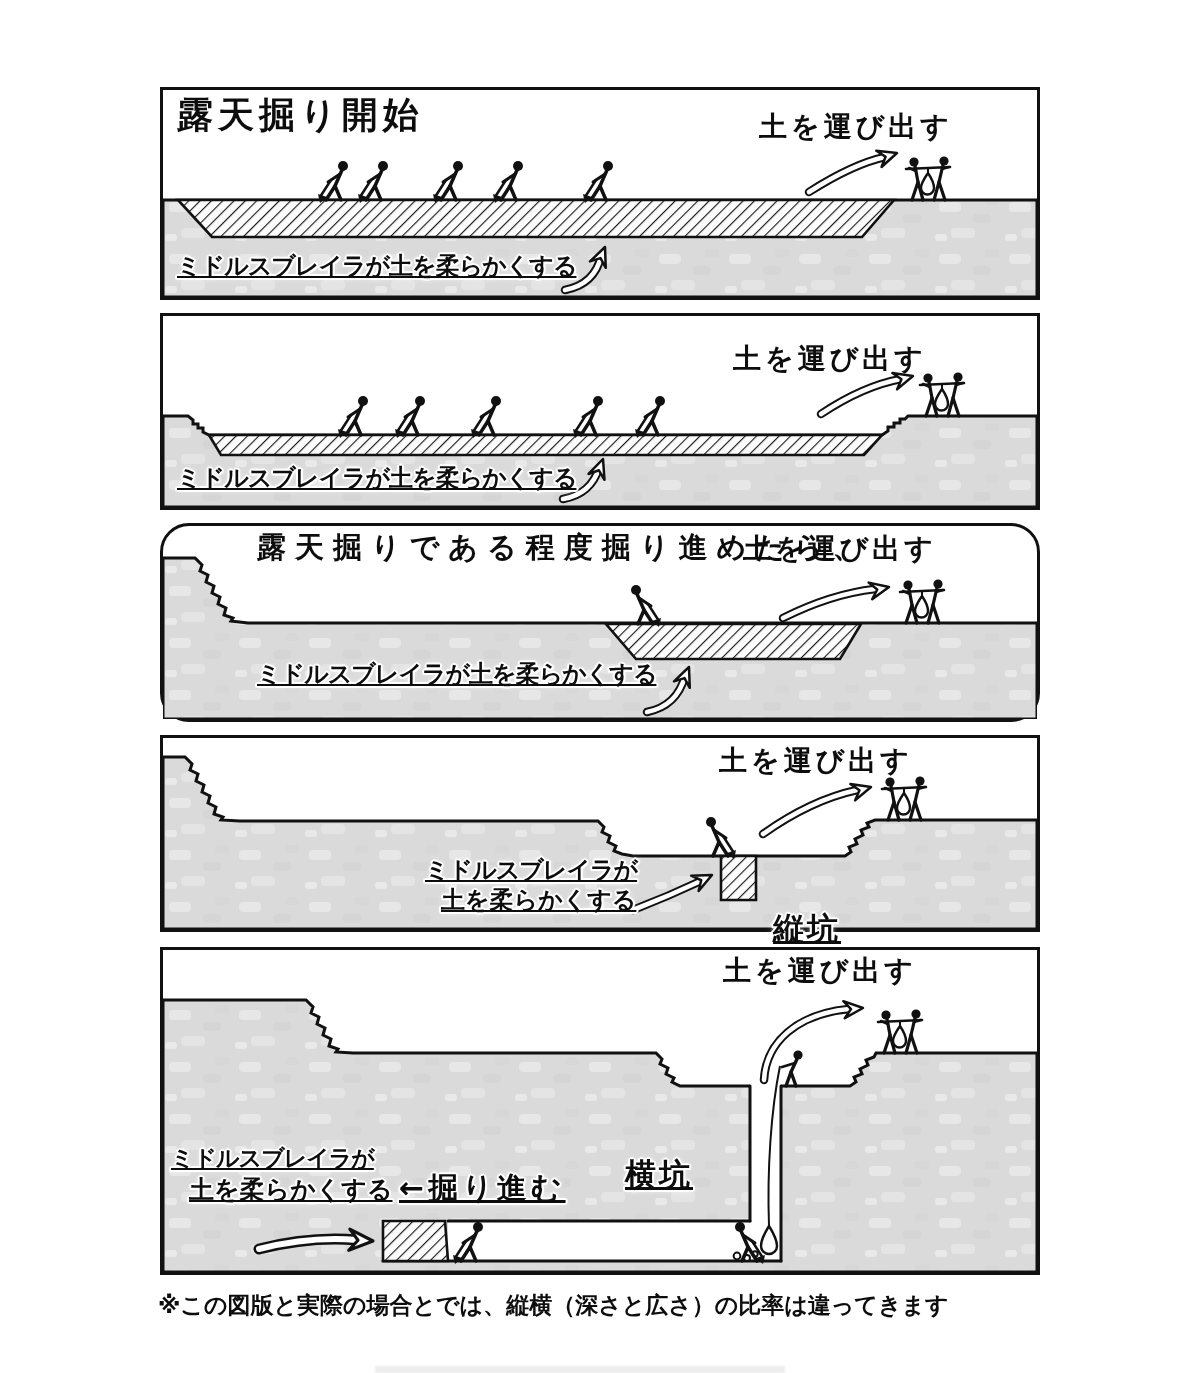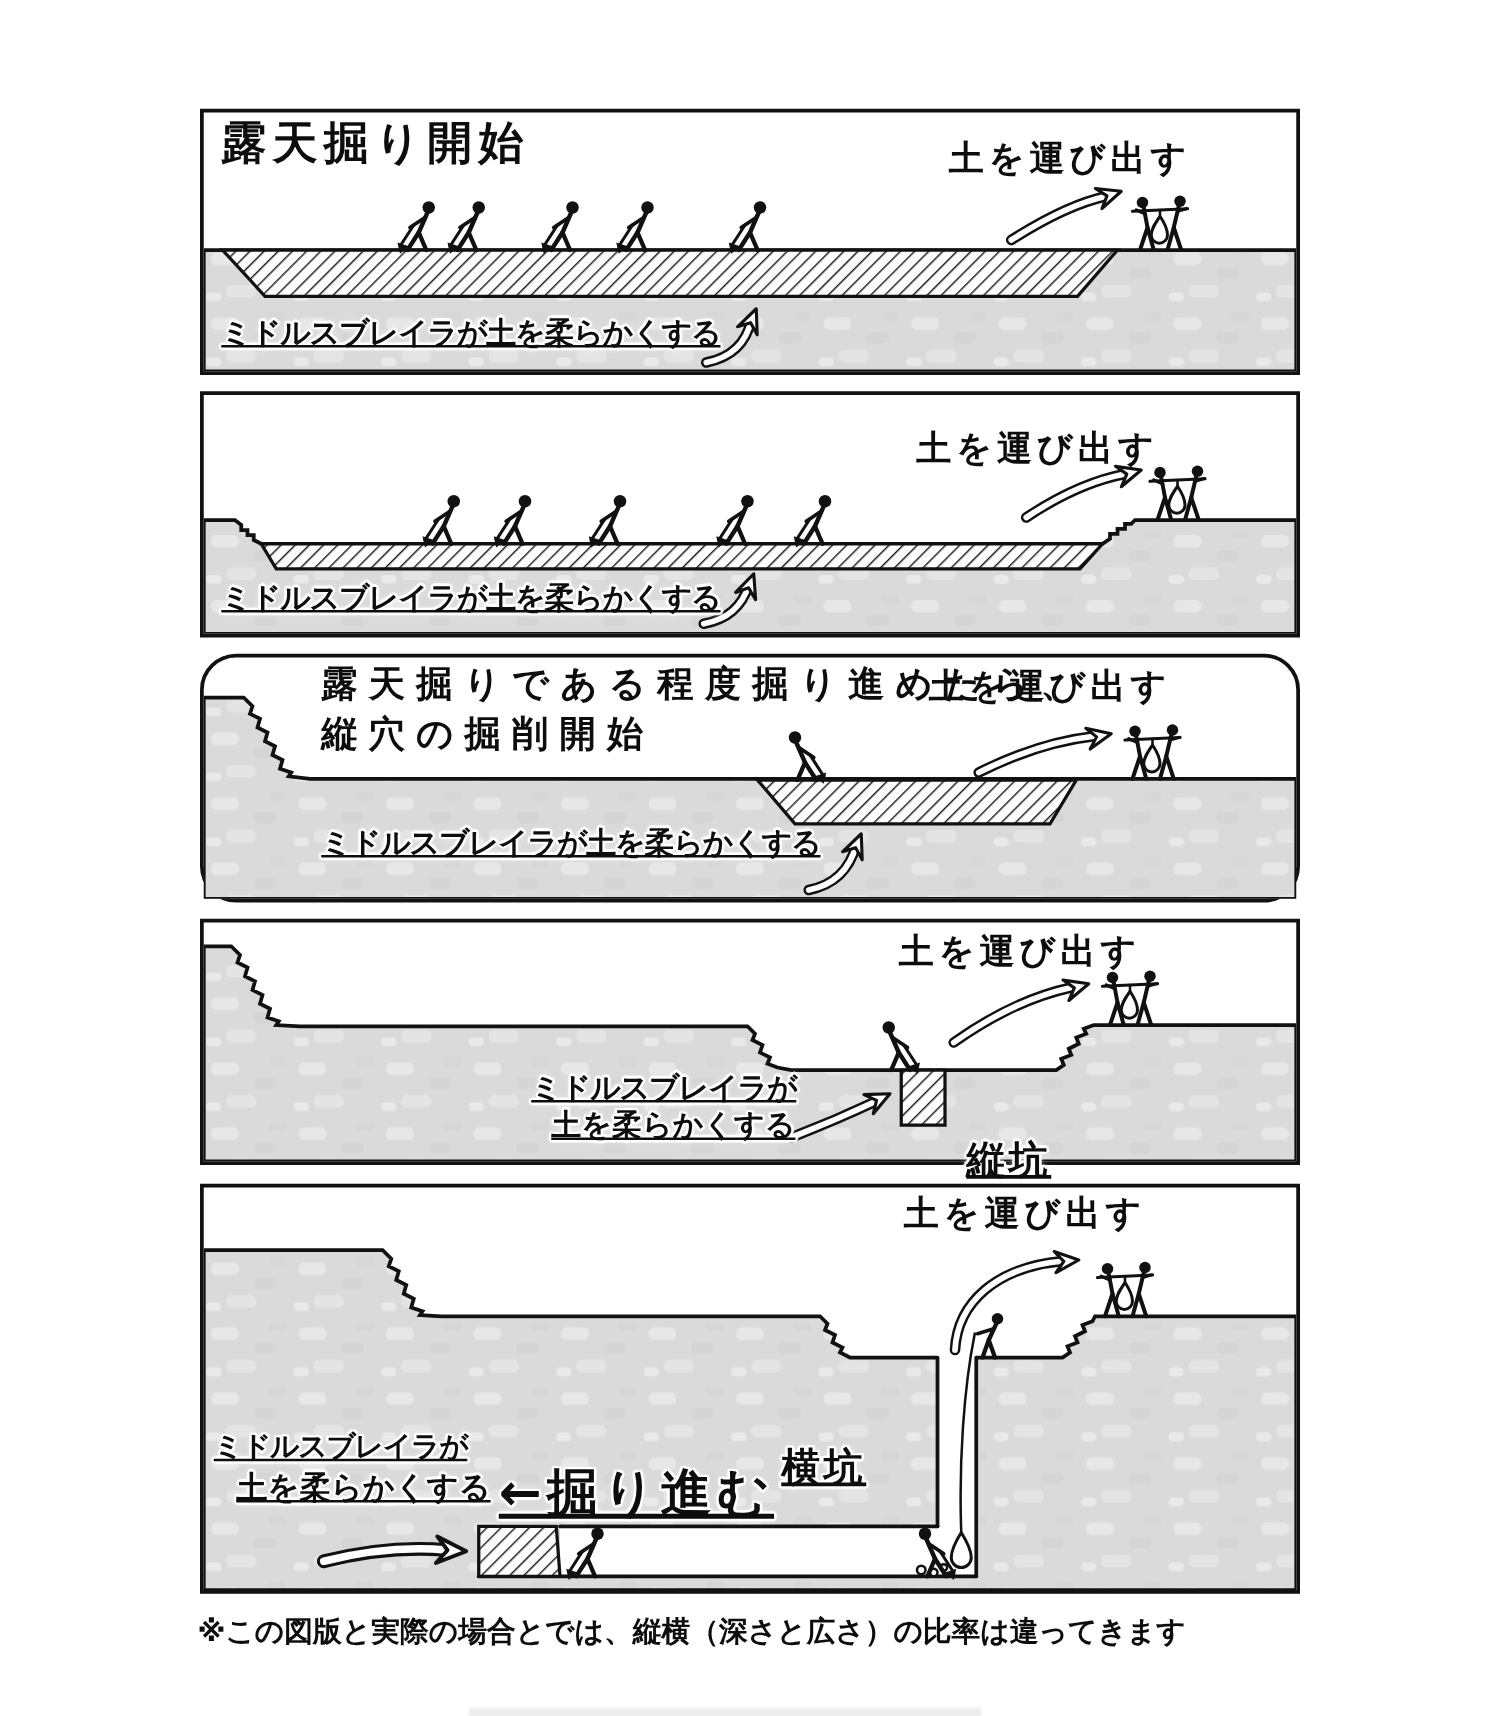--- a/index.html
+++ b/index.html
@@ -136,21 +136,20 @@
         <path class="a-in" d="M620,92 Q668,68 712,63"></path>
         <use href="#ahead" transform="translate(726,61) rotate(-12)"></use>
       </g>
       <g class="arrow">
         <path class="a-out" d="M484,186 Q514,180 522,150"></path>
         <path class="a-in" d="M484,186 Q514,180 522,150"></path>
         <use href="#ahead" transform="translate(526,141) rotate(-68)"></use>
       </g>
     </svg>
     <div class="lbl" style="left:94px;top:6px;font-size:29px;letter-spacing:9px;">露天掘りである程度掘り進めたら、</div>
-    <div class="lbl" style="left:94px;top:46px;font-size:29px;letter-spacing:9px;">縦穴の掘削開始</div>
     <div class="lbl" style="left:580px;top:8px;font-size:28px;letter-spacing:4px;">土を運び出す</div>
     <div class="lbl halo" style="left:94px;top:136px;font-size:24px;letter-spacing:-1px;">ミドルスブレイラが土を柔らかくする</div>
   </div>
 
   <div class="panel" style="top:735px;height:197px;">
     <svg viewBox="0 0 874 191" preserveAspectRatio="none">
       <path class="terrain" d="M0,19 L22,19 L29,26 L27,32 L35,36 L33,43 L41,47 L39,54 L47,58 L45,65 L53,69 L51,76 L60,79 L58,82 L77,83 L435,83 L441,89 L439,94 L447,98 L445,104 L453,108 L451,113 L459,116 L470,118 L682,118 L688,114 L686,109 L694,106 L692,101 L700,97 L698,92 L706,89 L704,85 L712,82 L874,82 L874,191 L0,191 Z"></path>
       <path class="hatch" d="M558,118 L593,118 L593,162 L558,162 Z"></path>
       <use href="#fig-digger" transform="translate(573,78) scale(-1,1)"></use>
       <use href="#fig-carriers" transform="translate(718,37)"></use>
@@ -200,21 +199,21 @@
       </g>
       <g class="arrow big">
         <path class="a-out" d="M96,299 Q148,286 194,290"></path>
         <path class="a-in" d="M96,299 Q148,286 194,290"></path>
         <use href="#ahead" transform="translate(210,291) rotate(3) scale(1.25)"></use>
       </g>
     </svg>
     <div class="lbl" style="left:560px;top:6px;font-size:28px;letter-spacing:4px;">土を運び出す</div>
     <div class="lbl halo" style="left:8px;top:196px;font-size:23px;letter-spacing:-1px;">ミドルスブレイラが</div>
     <div class="lbl halo" style="left:26px;top:226px;font-size:25px;letter-spacing:0px;">土を柔らかくする</div>
-    <div class="lbl halo" style="left:236px;top:222px;font-size:41px;letter-spacing:4px;">←掘り進む</div>
+    <div class="lbl halo" style="left:236px;top:222px;font-size:30px;letter-spacing:4px;">←掘り進む</div>
     <div class="lbl halo" style="left:462px;top:208px;font-size:31px;letter-spacing:3px;">横坑</div>
   </div>
 
   <div id="footnote">※この図版と実際の場合とでは、縦横（深さと広さ）の比率は違ってきます</div>
 
   <div id="artifact"></div>
 
 </div>
 
 </body></html>

